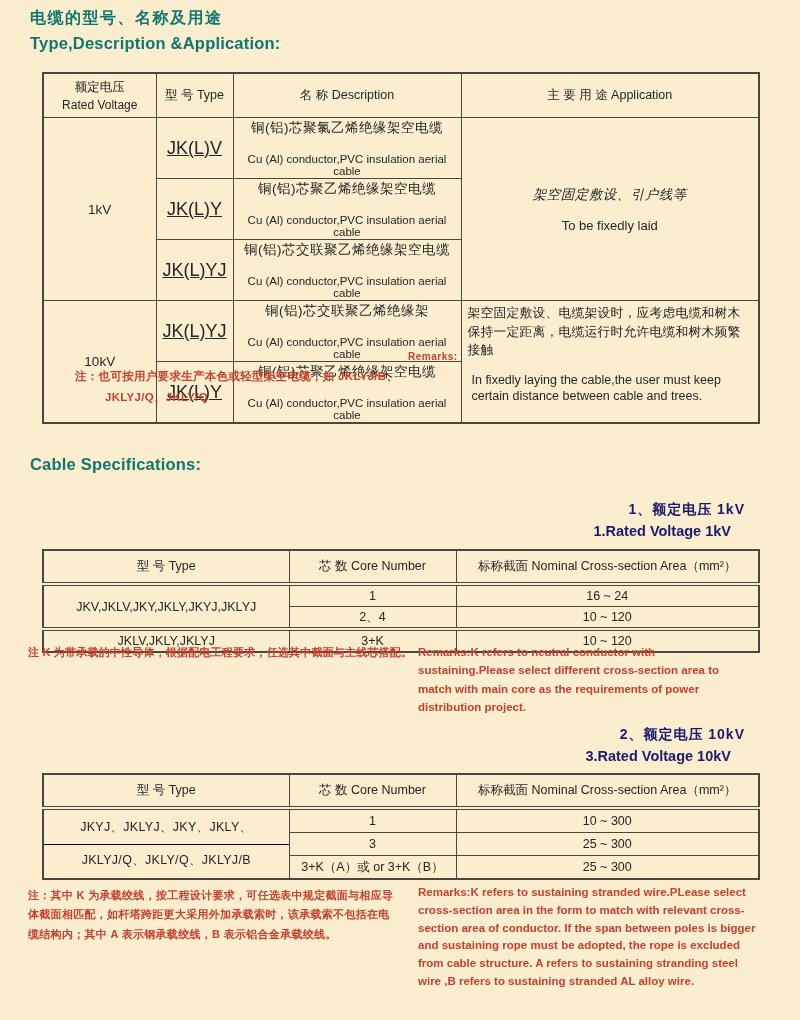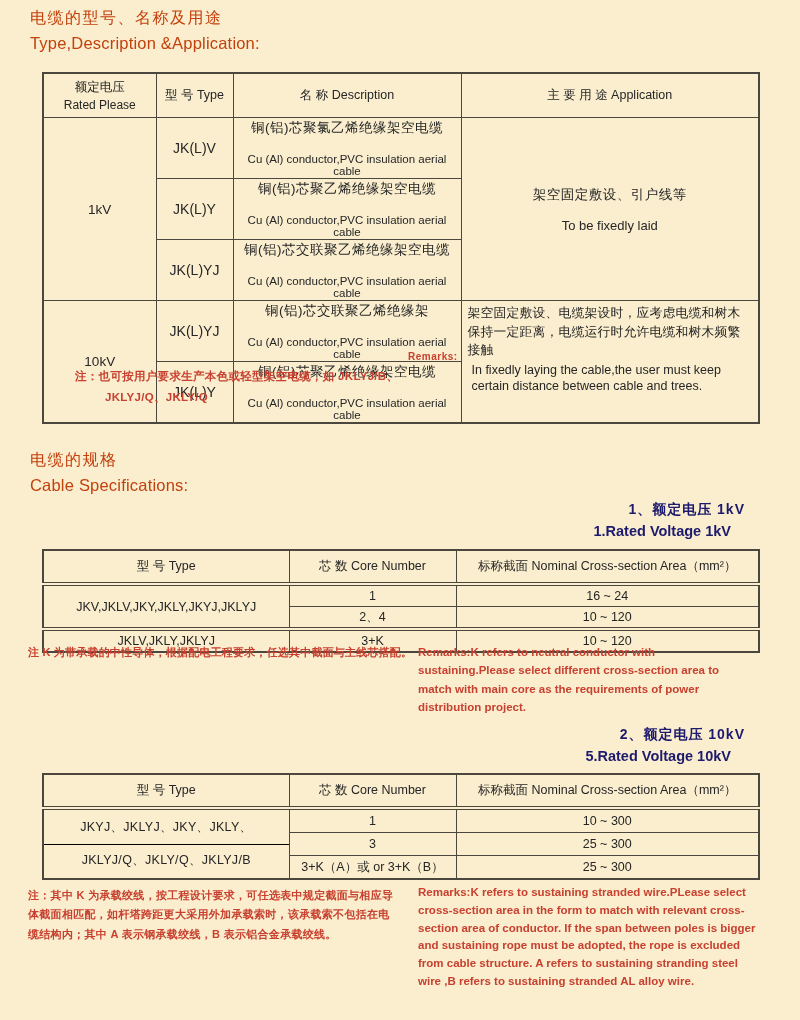--- a/index.html
+++ b/index.html
@@ -3,21 +3,21 @@
 <meta charset="utf-8">
 <style>
   html,body { margin:0; padding:0; background:#FAEECF; }
   .page {
     position:relative; width:800px; height:1020px; overflow:hidden;
     background:#FAEECF; color:#262626;
     font-family:"Liberation Sans","DejaVu Sans",sans-serif;
   }
 
   
-  .sec-title { position:absolute; left:30px; color:#c2410c; font-weight:normal; }
+  .sec-title { position:absolute; left:30px; color:#0f766e; font-weight:bold; }
   .sec-title .zh { font-size:16px; letter-spacing:1.5px; }
   .sec-title .en { font-size:16.5px; margin-top:5px; letter-spacing:0.2px; }
 
   
   .subhead { position:absolute; right:55px; text-align:right; color:#1D1A6E; font-weight:bold; }
   .subhead .zh { font-size:14px; letter-spacing:1px; }
   .subhead .en { font-size:14.5px; margin-top:4px; margin-right:14px; }
 
   
   table.t {
@@ -30,28 +30,28 @@
     padding:1px 4px; font-size:12.5px; overflow:hidden;
   }
   table.t { border:2px solid #4B473E; }
 
   
   .t1 .hdr td { height:41px; font-size:12.5px; }
   .t1 .hdr .hdr-en { font-size:12px; margin-top:2px; }
   .t1 .rw1 td { height:40px; }
   .t1 .rw2 td { height:48px; }
   .t1 td.voltage { font-size:13.5px; }
-  .t1 td.typ { font-size:14px; }
+  .t1 td.typ { font-size:18px;text-decoration:underline; }
   .t1 td.desc .zh { font-size:13.5px; letter-spacing:0.5px;text-align:center; }
   .t1 td.desc .en { font-size:11.5px; margin-top:16px; }
-  .t1 td.app-center .app-zh { font-size:13.5px; letter-spacing:0.5px; }
+  .t1 td.app-center .app-zh { font-size:13.5px; letter-spacing:0.5px;font-style:italic; }
   .t1 td.app-center .app-en { font-size:13px; margin-top:14px; }
   .t1 td.app-left { text-align:left; padding:3px 6px; vertical-align:top; }
   .t1 td.app-left .app-zh { font-size:12.8px; line-height:1.45; letter-spacing:0.2px; }
-  .t1 td.app-left .app-en { font-size:12.5px; line-height:1.3; margin-top:2px; padding-left:4px; }
+  .t1 td.app-left .app-en { font-size:12.5px; line-height:1.3; margin-top:12px; padding-left:4px; }
 
   
   .t2 .hdr2 td, .t3 .hdr2 td { height:29px; }
   .t2 tr.body td { height:18px; }
   .t3 tr.body td { height:20px; }
   td.dblb { border-bottom:4px double #4B473E !important; }
   tr.hdr2 td { border-bottom:4px double #4B473E; }
   .t3 td.split { padding:0; }
   .t3 td.split .half { height:32px; display:flex; align-items:center; justify-content:center; font-size:12.5px; letter-spacing:0.3px; }
   .t3 td.split .half-a { border-bottom:1px solid #000000; }
@@ -81,21 +81,21 @@
     <colgroup>
         <col style="width:113px">
         <col style="width:77px">
         <col style="width:228px">
         <col style="width:298px">
       </colgroup>
     <tbody>
         <tr class="hdr">
       <td>
         <div>额定电压</div>
-        <div class="hdr-en">Rated Please</div>
+        <div class="hdr-en">Rated Voltage</div>
       </td>
       <td>型 号  Type</td>
       <td>名  称  Description</td>
       <td>主 要 用 途 Application</td>
     </tr>
     <tr class="rw1">
       <td class="voltage" rowspan="3">1kV</td>
       <td class="typ">JK(L)V</td>
       <td class="desc">
         <div class="zh">铜(铝)芯聚氯乙烯绝缘架空电缆</div>
@@ -139,21 +139,20 @@
         <div class="en">Cu (Al) conductor,PVC insulation aerial cable</div>
       </td>
     </tr>
   </tbody>
     </table>
 
   <div class="note note1-zh"><span>注：</span><span>也可按用户要求生产本色或轻型架空电缆，如 JKLYJ/B、JKLYJ/Q、JKLY/Q</span></div>
   <div class="note note1-label-en">Remarks:</div>
 
   <div class="sec-title" style="top:450px;">
-    <div class="zh">电缆的规格</div>
     <div class="en">Cable Specifications:</div>
   </div>
 
   <div class="subhead" style="top:501px;">
     <div class="zh">1、额定电压 1kV</div>
     <div class="en">1.Rated Voltage 1kV</div>
   </div>
 
   <table class="t t2" style="top:549px;">
     <colgroup>
@@ -182,21 +181,21 @@
       <td>10 ~ 120</td>
     </tr>
   </tbody>
     </table>
 
   <div class="note note2-zh"><span>注</span>&nbsp;<span>K 为带承载的中性导体，根据配电工程要求，任选其中截面与主线芯搭配。</span></div>
   <div class="note note2-en">Remarks:K refers to neutral conductor with sustaining.Please select different cross-section area to match with main core as the requirements of power distribution project.</div>
 
   <div class="subhead" style="top:726px;">
     <div class="zh">2、额定电压 10kV</div>
-    <div class="en">5.Rated Voltage 10kV</div>
+    <div class="en">3.Rated Voltage 10kV</div>
   </div>
 
   <table class="t t3" style="top:773px;">
     <colgroup>
         <col style="width:246px">
         <col style="width:167px">
         <col style="width:303px">
       </colgroup>
     <tbody>
         <tr class="hdr2">

